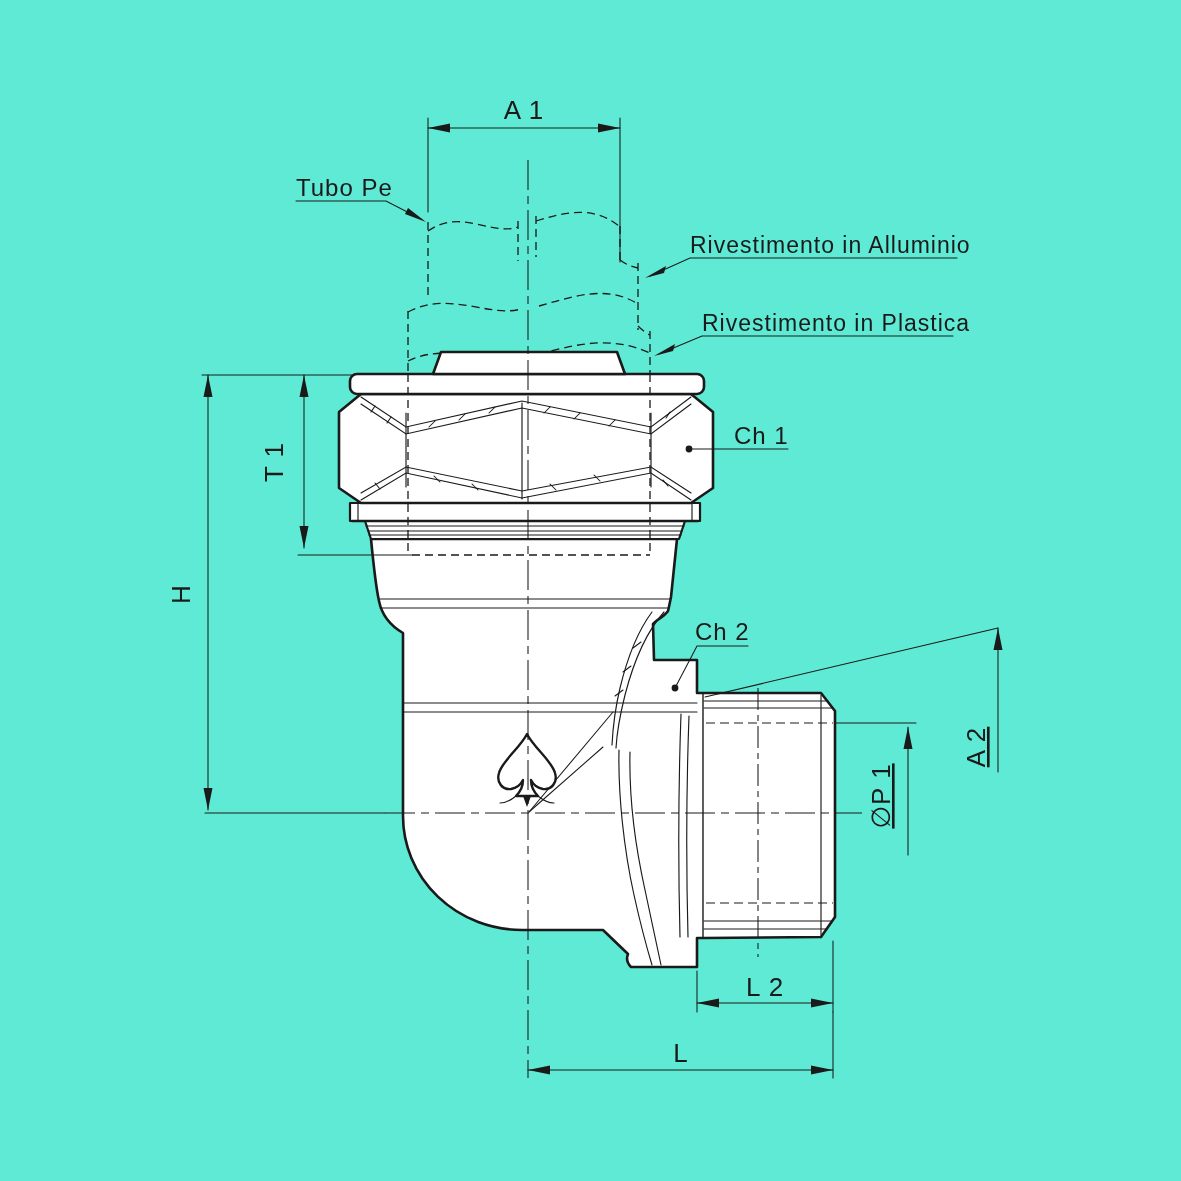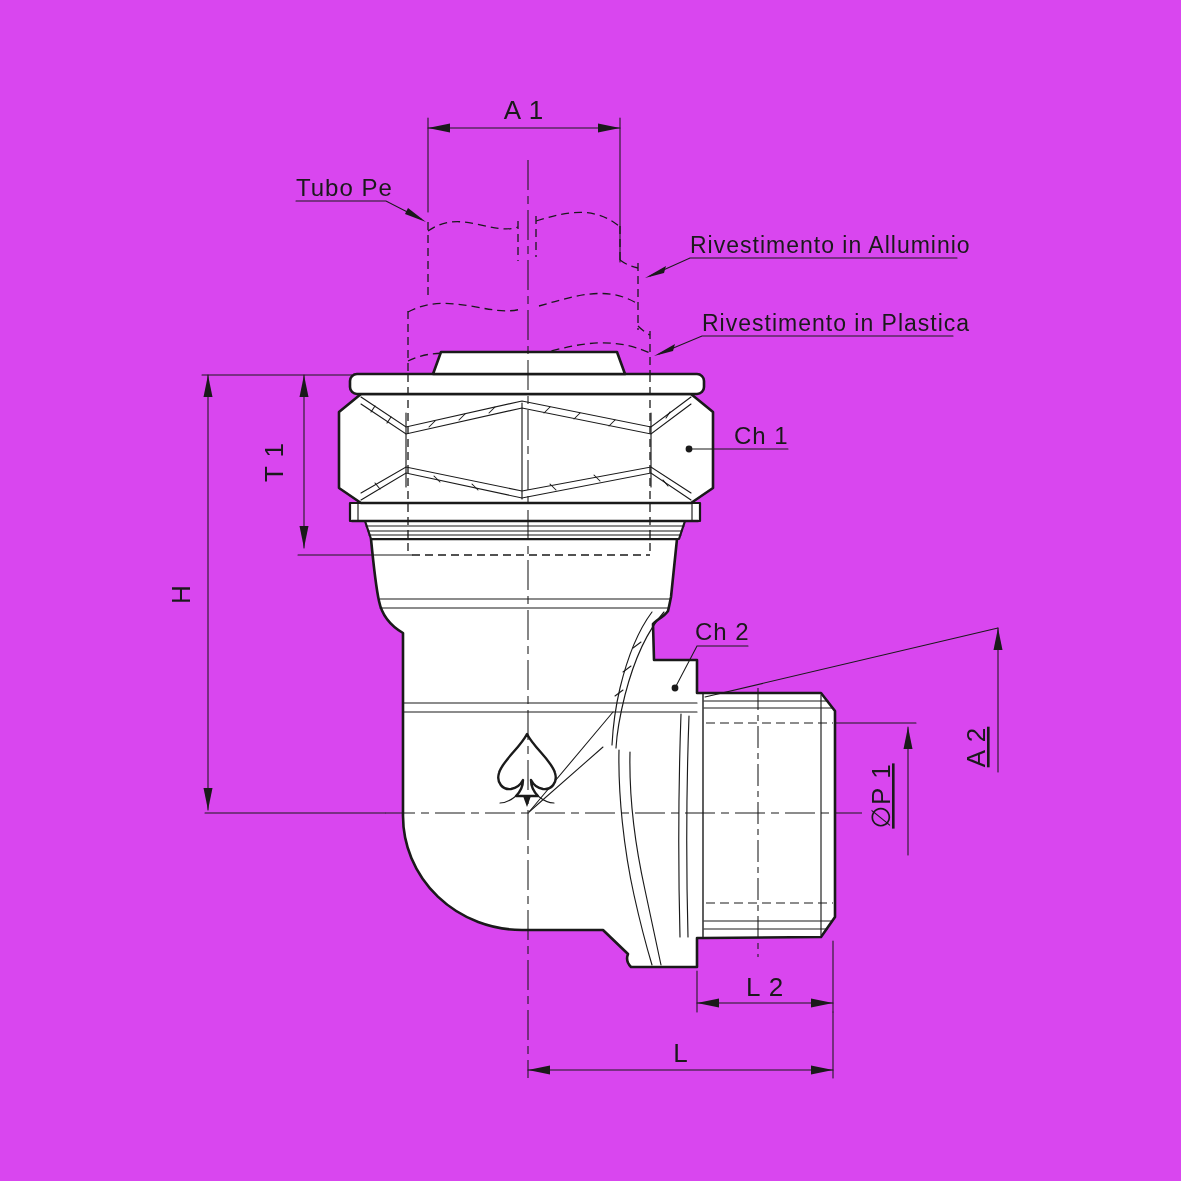--- a/index.html
+++ b/index.html
@@ -1,16 +1,16 @@
 <!DOCTYPE html>
 <html><head>
 <meta charset="utf-8">
 <style>
   html,body{margin:0;padding:0;background:#ffffff;}
-  .canvas{position:relative;width:1181px;height:1181px;background:#d946ef;overflow:hidden;}
+  .canvas{position:relative;width:1181px;height:1181px;background:#5eead4;overflow:hidden;}
   svg{position:absolute;left:0;top:0;}
   .ol  {fill:#ffffff;stroke:#1a1a1a;stroke-width:2.6;stroke-linejoin:round;stroke-linecap:round;}
   .ol2 {fill:#ffffff;stroke:#1a1a1a;stroke-width:2.2;stroke-linejoin:round;}
   .hvy {fill:none;stroke:#1a1a1a;stroke-width:2.6;stroke-linecap:round;}
   .med {fill:none;stroke:#1a1a1a;stroke-width:1.15;stroke-linecap:round;}
   .med14{fill:none;stroke:#1a1a1a;stroke-width:1.4;}
   .thin{fill:none;stroke:#1a1a1a;stroke-width:1.05;stroke-linecap:round;}
   .dash{fill:none;stroke:#1a1a1a;stroke-width:1.3;stroke-dasharray:8 5;}
   .hid {fill:none;stroke:#1a1a1a;stroke-width:1.2;stroke-dasharray:9 5;}
   .cl  {fill:none;stroke:#1a1a1a;stroke-width:1.05;stroke-dasharray:30 6 8 6;}

